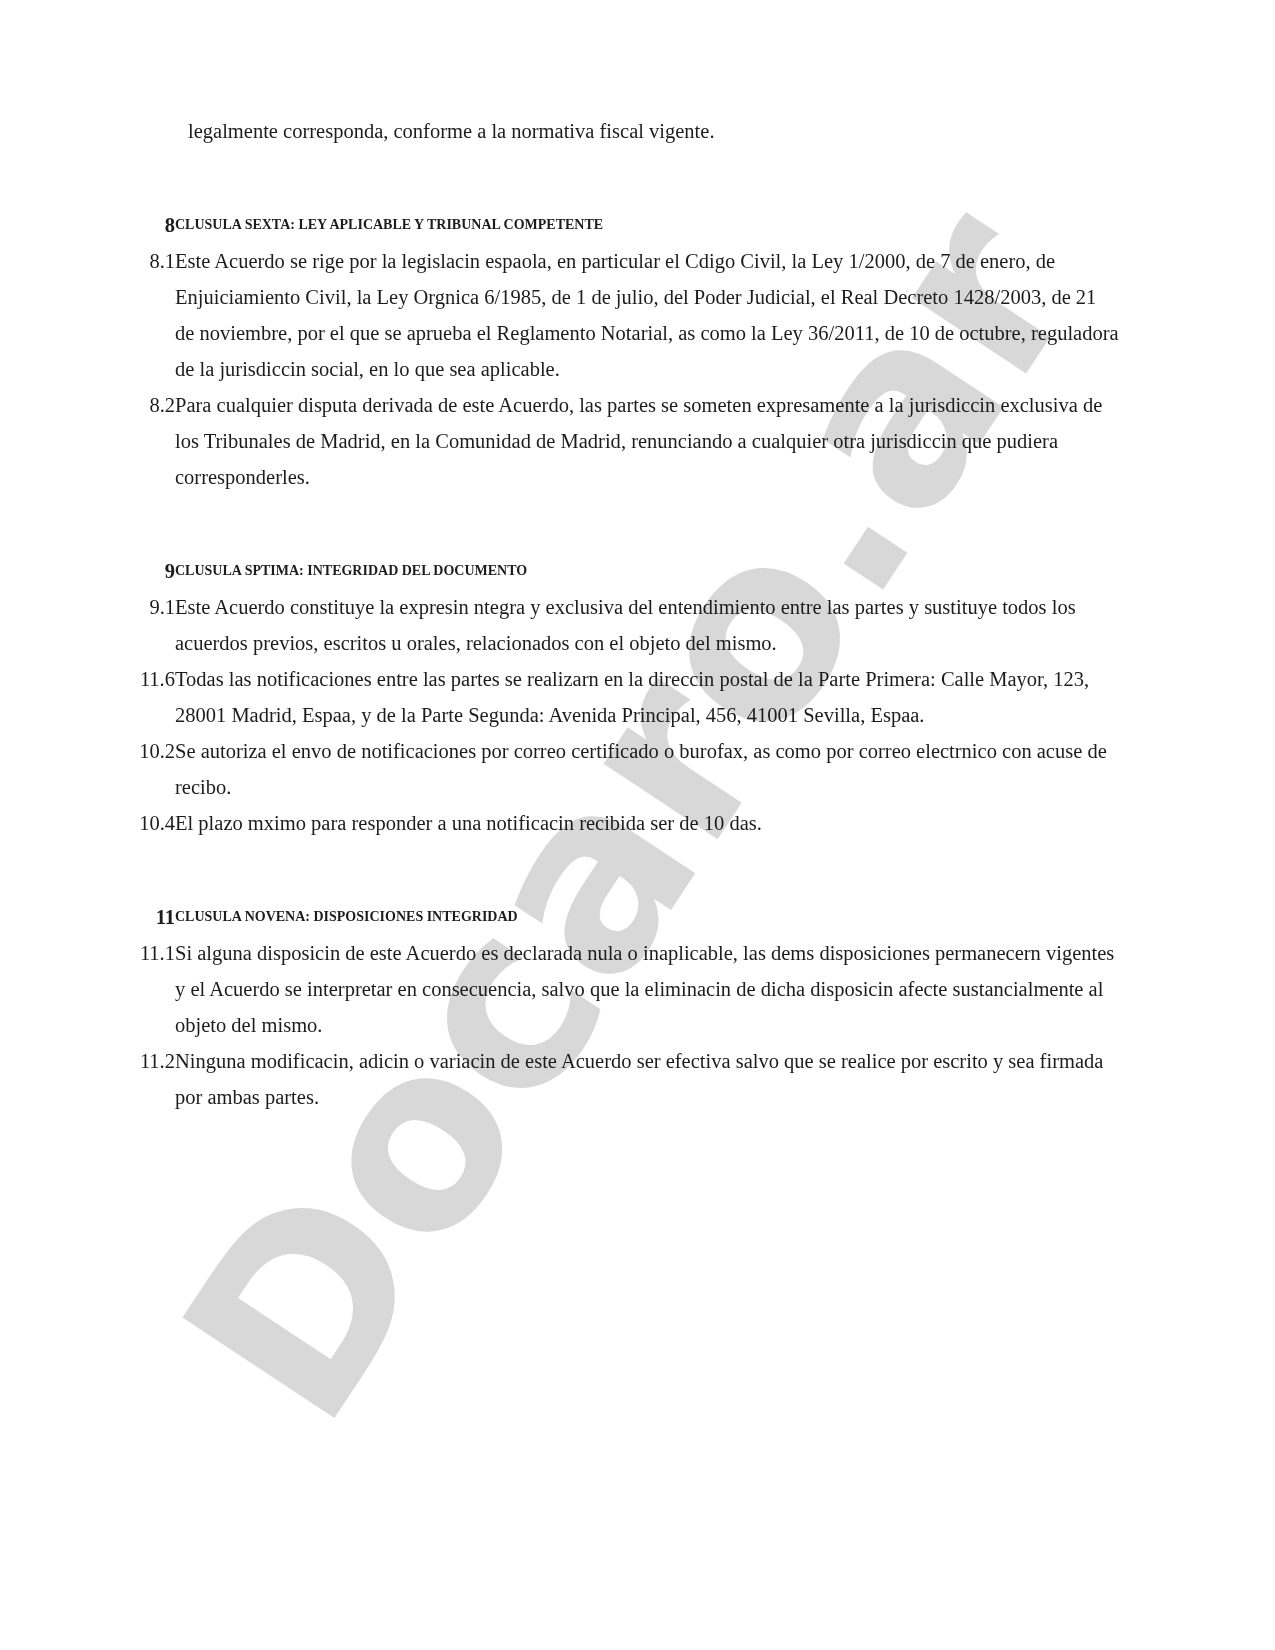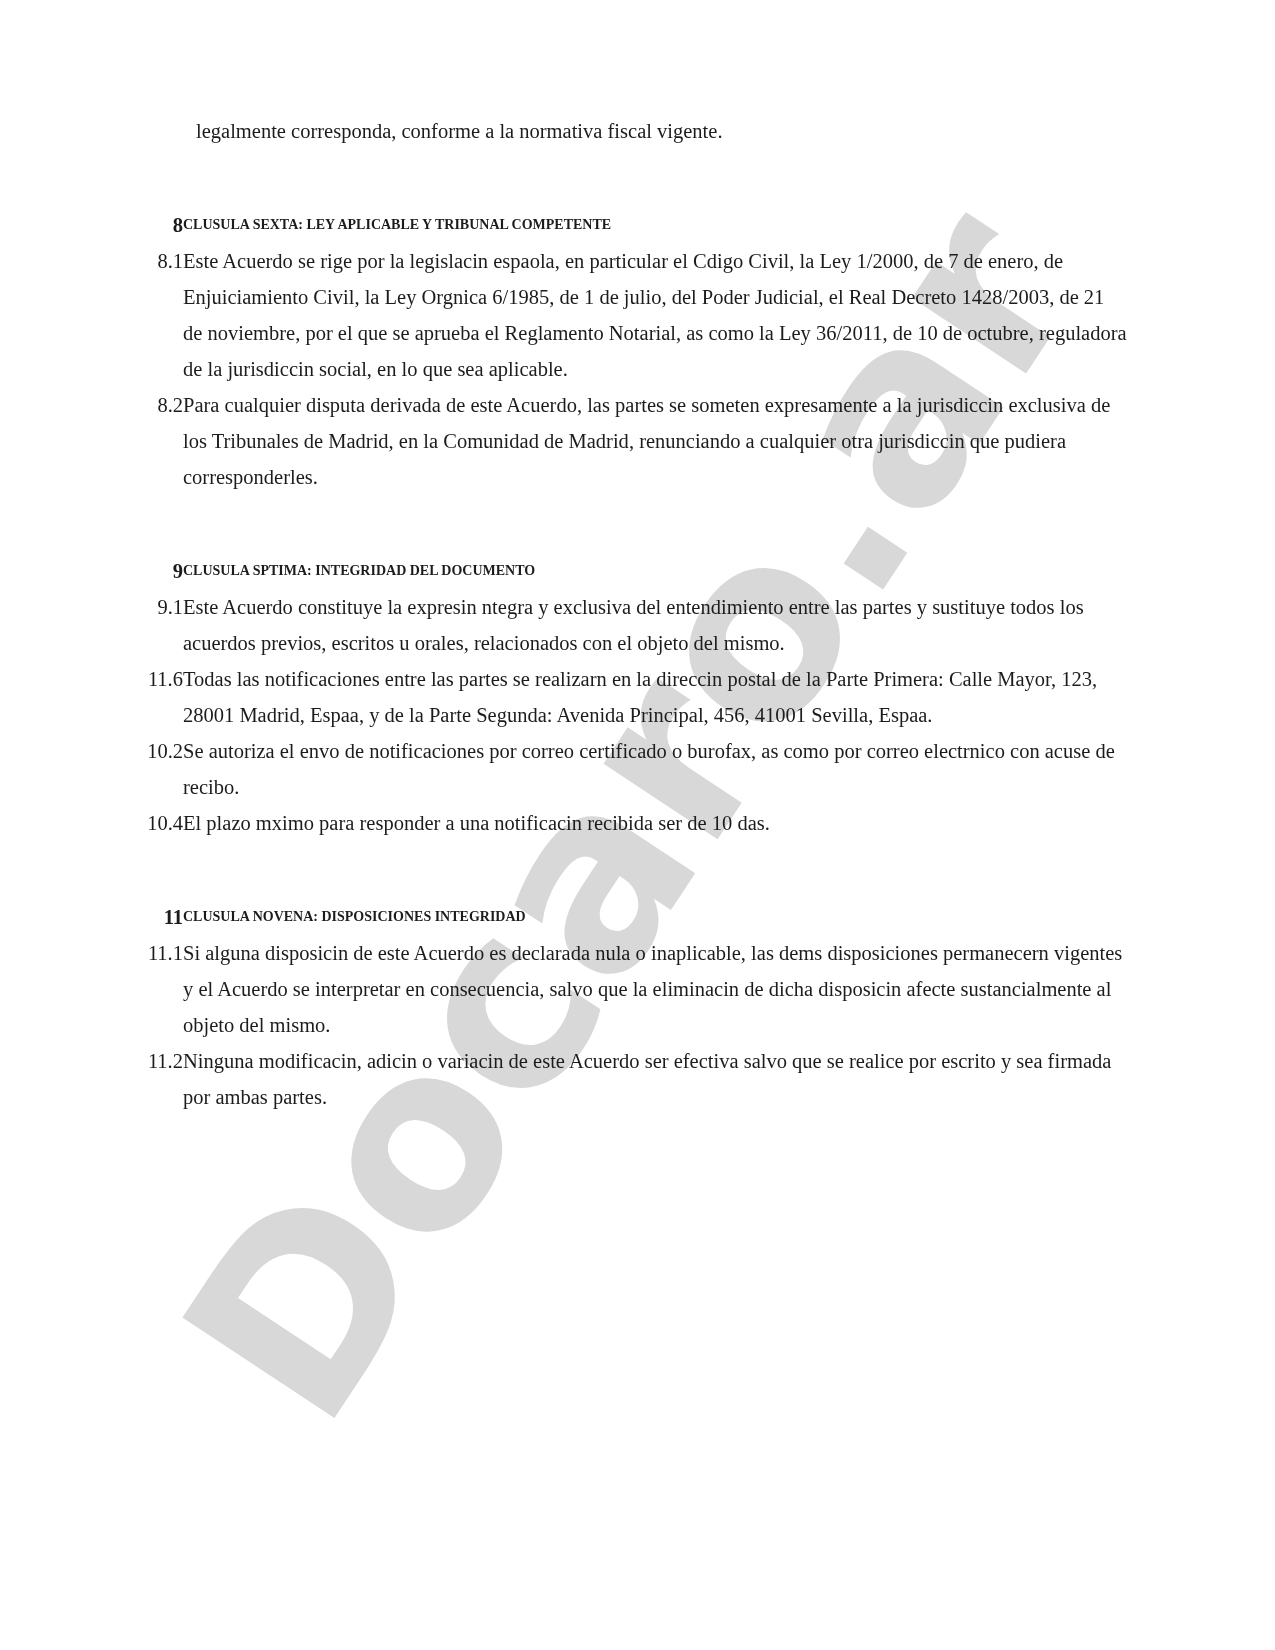--- a/index.html
+++ b/index.html
@@ -19,21 +19,21 @@
     transform: translate(-50%, -50%) rotate(-56.5deg);
     font-family: "DejaVu Sans", "Liberation Sans", sans-serif;
     font-weight: bold;
     font-size: 250px;
     white-space: nowrap;
     z-index: 0;
     user-select: none;
   }
   .content {
     position: absolute;
-    left: 120px;
+    left: 112px;
     top: 113px;
     width: 1007px;
     z-index: 1;
     font-size: 20.5px;
     line-height: 36px;
   }
   .intro { margin: 0 0 0 76px; }
   .row { display: flex; align-items: flex-start; }
   .num { flex: 0 0 63px; text-align: right; }
   .cell { flex: 1; margin-left: 13px; }

